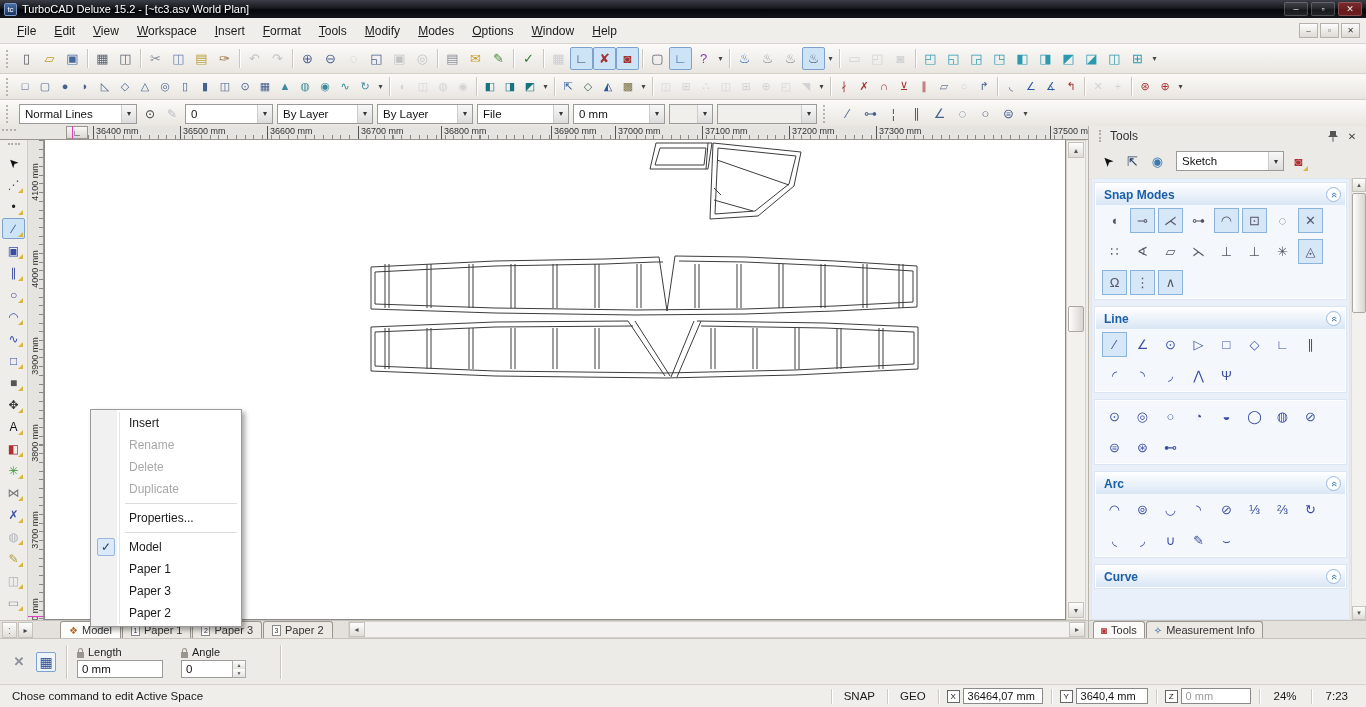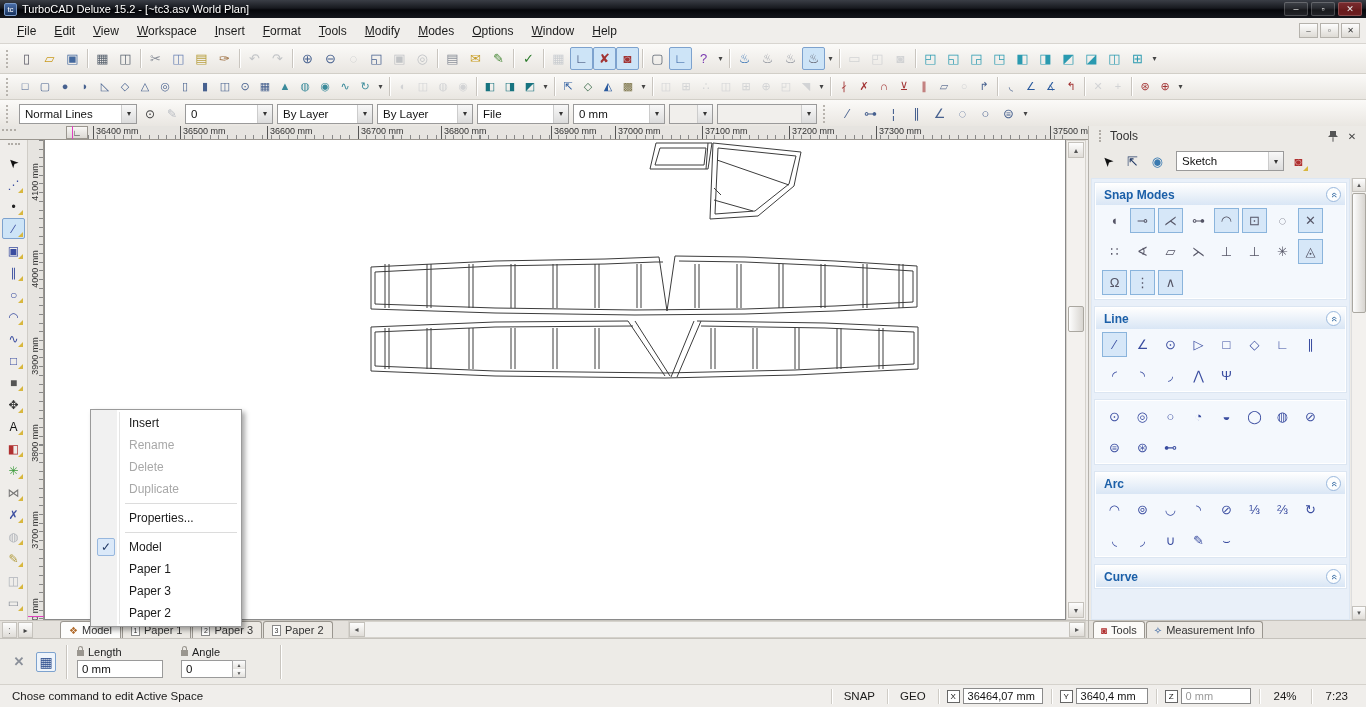--- a/index.html
+++ b/index.html
@@ -115,21 +115,21 @@
 .hscroll{flex:1;height:17px;margin:0 2px 0 14px;background:#f2f1ef;border:1px solid #d5d2cc;display:flex;justify-content:space-between;align-self:center}
 .hs-btn{width:16px;height:15px;display:flex;align-items:center;justify-content:center;font-size:8px;color:#555;background:linear-gradient(#fdfdfd,#e0ddd8);border:1px solid #c5c2bc}
 
 
 .inspector{position:absolute;top:638px;left:0;width:1366px;height:46px;background:#edebe7;border-top:1px solid #c5c2bc;display:flex;align-items:center;padding-left:10px}
 .insp-close{width:18px;height:18px;display:flex;align-items:center;justify-content:center;color:#8a8f99;font-size:13px;font-weight:bold}
 .insp-calc{width:20px;height:20px;display:flex;align-items:center;justify-content:center;color:#2a4a8a;font-size:14px;border:1px solid #7da2ce;background:#eef4fb;border-radius:2px;margin-left:8px}
 .insp-calc::before{content:"▦"}
 .insp-div{width:1px;height:34px;background:#c9c5bf;box-shadow:1px 0 0 #fff;margin:0 10px}
 .field-group{display:flex;flex-direction:column;justify-content:center;gap:2px}
-.fg-label{display:flex;align-items:center;font-size:11px;color:#222}
+.fg-label{display:flex;align-items:flex-end;font-size:11px;color:#222}
 .mini-lock{width:7px;height:6px;background:#9a968f;position:relative;margin-right:4px;margin-top:3px}
 .mini-lock::before{content:"";position:absolute;top:-4px;left:1px;width:3px;height:4px;border:1px solid #9a968f;border-bottom:none;border-radius:3px 3px 0 0}
 .fg-row{display:flex;align-items:stretch}
 .fg-input{height:18px;border:1px solid #9a9a9a;background:#fff;font-family:"Liberation Sans",sans-serif;font-size:11.5px;padding:0 4px;color:#111}
 .fg-input.len{width:86px}
 .fg-input.ang{width:52px}
 .spin{display:flex;flex-direction:column;width:14px;height:18px;border:1px solid #aaa;margin-left:-1px}
 .spin span{flex:1;font-size:5px;display:flex;align-items:center;justify-content:center;background:linear-gradient(#fdfdfd,#e4e2de);color:#555}
 .fgap{width:18px}
 

